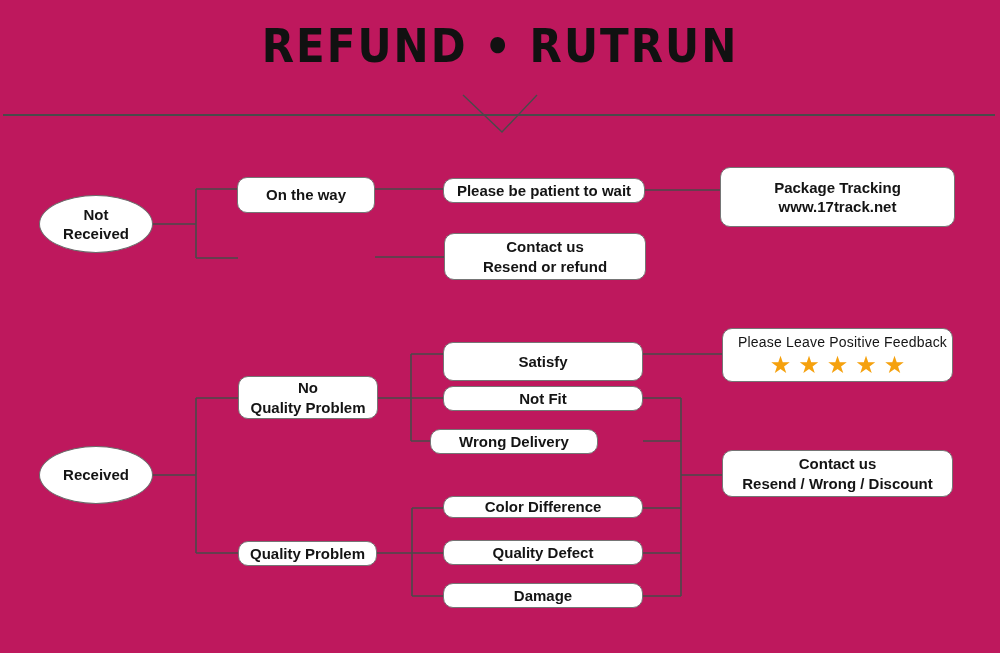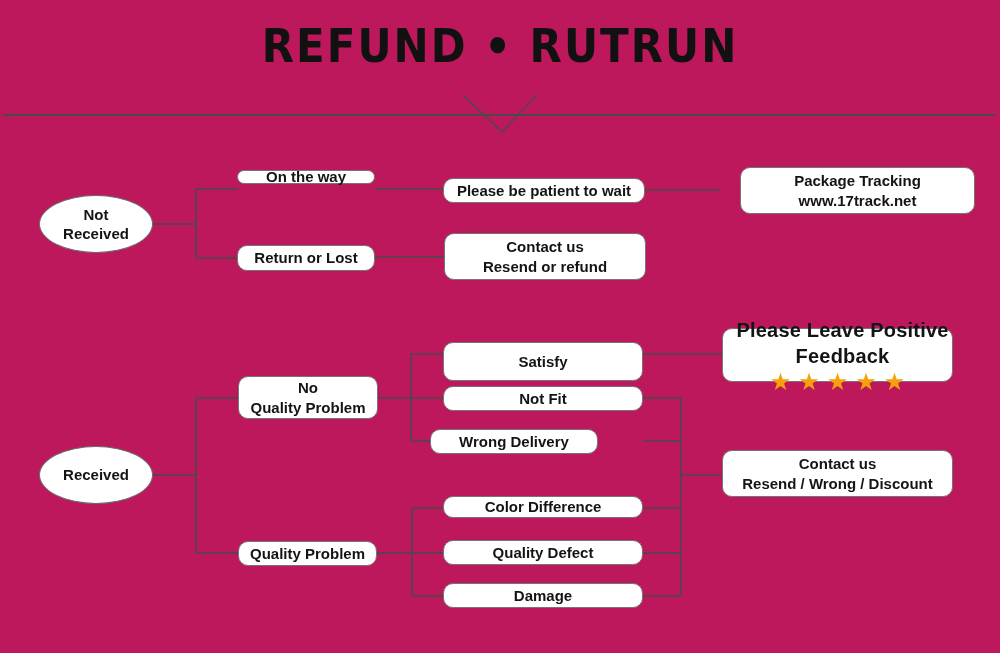--- a/index.html
+++ b/index.html
@@ -42,22 +42,22 @@
     text-align: center;
     font-weight: 700;
     font-size: 15px;
     line-height: 1.3;
     color: #141414;
   }
   .box { border-radius: 10px; }
   .ellipse { border-radius: 50%; border-color: #6a6a6a; }
   .node span { display: block; }
   .feedback-label {
-    font-size: 20px;
-    font-weight: 700;
+    font-size: 14px;
+    font-weight: 400;
     letter-spacing: 0.2px;
     margin-left: 10px;
   }
   .stars {
     font-size: 24px;
     line-height: 1;
     letter-spacing: 7px;
     color: #F5A10E;
     margin-top: 1px;
     text-indent: 7px; 
@@ -88,36 +88,33 @@
     <path d="M643 354 H722
              M643 398 H681 M643 441 H681 M643 508 H681 M643 553 H681 M643 596 H681
              M681 398 V596 M681 475 H722"></path>
   </svg>
 
   <div class="node ellipse" style="left:39px;top:195px;width:114px;height:58px">
     <span>Not</span>
     <span>Received</span>
   </div>
 
-  <div class="node box" style="left:237px;top:170px;width:138px;height:14px">
+  <div class="node box" style="left:237px;top:177px;width:138px;height:36px">
     <span>On the way</span>
   </div>
 
   <div class="node box" style="left:443px;top:178px;width:202px;height:25px">
     <span>Please be patient to wait</span>
   </div>
 
-  <div class="node box" style="left:740px;top:167px;width:235px;height:47px">
+  <div class="node box" style="left:720px;top:167px;width:235px;height:60px">
     <span>Package Tracking</span>
     <span>www.17track.net</span>
   </div>
 
-  <div class="node box" style="left:237px;top:245px;width:138px;height:26px">
-    <span>Return or Lost</span>
-  </div>
 
   <div class="node box" style="left:444px;top:233px;width:202px;height:47px">
     <span>Contact us</span>
     <span>Resend or refund</span>
   </div>
 
   <div class="node ellipse" style="left:39px;top:446px;width:114px;height:58px">
     <span>Received</span>
   </div>
 

